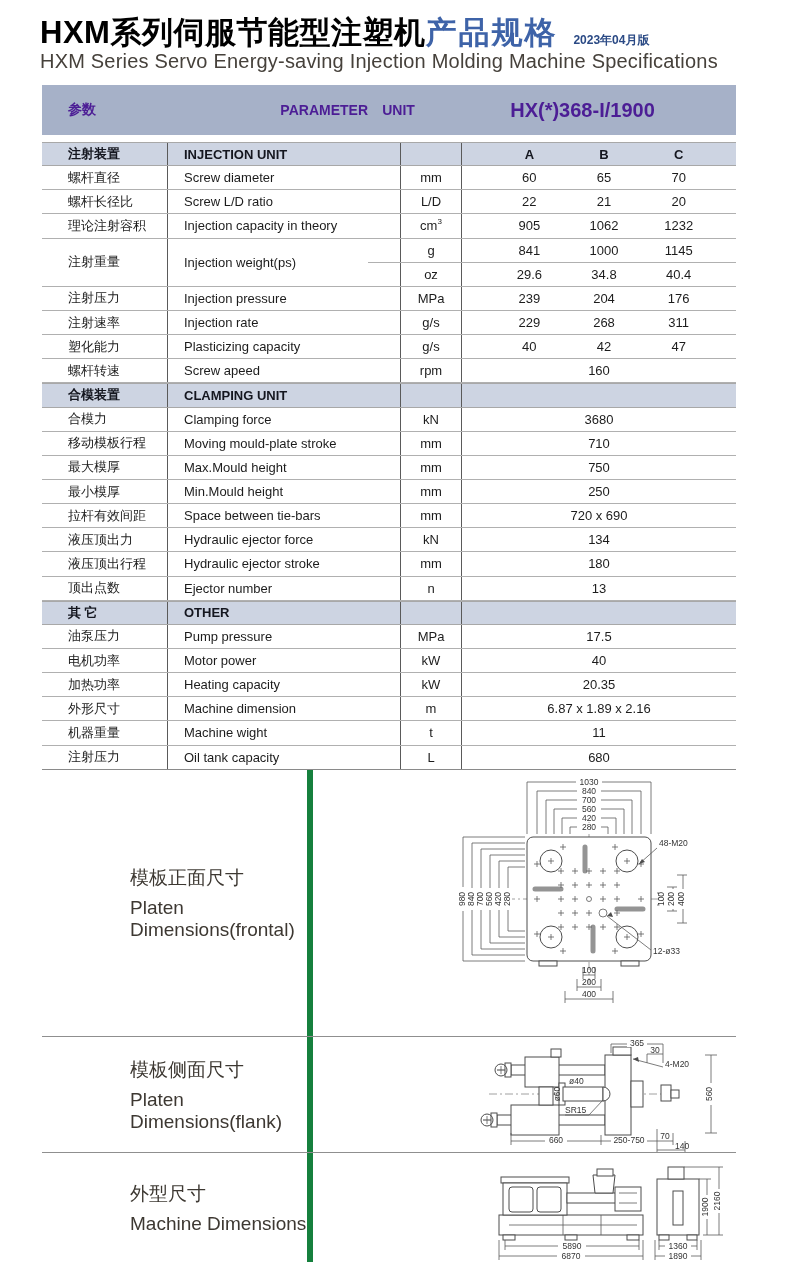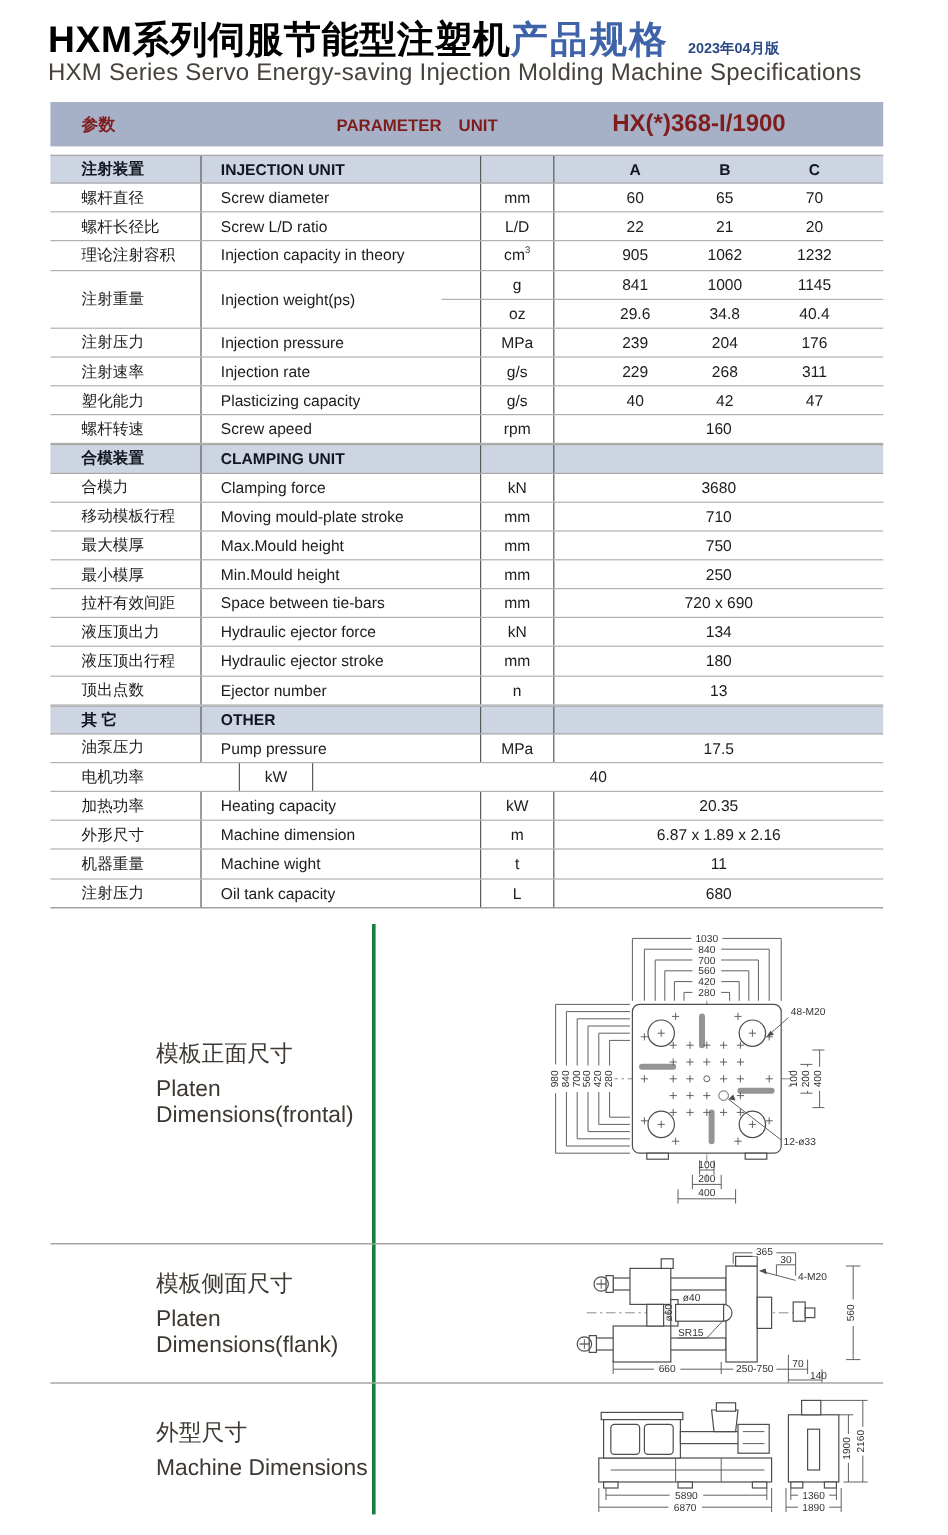--- a/index.html
+++ b/index.html
@@ -9,21 +9,21 @@
 
   
   .titlebar { position:absolute; left:40px; top:12px; display:flex; align-items:flex-end; }
   .title-main { font-size:31px; font-weight:bold; color:#000000; letter-spacing:0.5px; }
   .title-light { font-size:31px; font-weight:bold; color:#3e63a8; letter-spacing:2px; }
   .edition { font-size:12px; font-weight:bold; color:#2b4a85; margin-left:16px; padding-bottom:5px; }
   .subtitle { position:absolute; left:40px; top:50px; font-size:20px; color:#46413b; letter-spacing:0.2px; }
 
   
   .tbl { position:absolute; left:42px; top:85px; width:694px; }
-  .thead { display:flex; align-items:center; height:37px; background:#a6b1c8; color:#7f1d1d; }
+  .thead { display:flex; align-items:center; height:50px; background:#a6b1c8; color:#4c1d95; }
   .thead .h1 { width:125px; padding-left:26px; font-size:14px; font-weight:bold; }
   .thead .h2 { width:201px; padding-left:16px; font-size:14px; font-weight:bold;text-align:right; }
   .thead .h3 { width:61px; text-align:center; font-size:14px; font-weight:bold; }
   .thead .h4 { flex:1; text-align:center; font-size:20px; font-weight:bold; }
 
   .rows { margin-top:7px; }
   .row { display:flex; height:24.15px; border-bottom:1px solid #b0b0b0; font-size:13px; }
   .row.dbl { height:48.3px; }
   .row.last { border-bottom:1px solid #8a8a8a; }
   .c { display:flex; align-items:center; }
@@ -45,21 +45,21 @@
   .half.top { border-bottom:1px solid #b0b0b0; }
   .half .c3 { height:100%; }
   .half .c4v { flex:1; border-left:1px solid #5a5a5a; display:flex; align-items:center; }
 
   
   .figs { position:absolute; left:42px; top:770px; width:694px; }
   .figrow { display:flex; }
   .figrow.r1 { height:267px; border-bottom:1px solid #8f8f8f; }
   .figrow.r2 { height:116px; border-bottom:1px solid #8f8f8f; }
   .figrow.r3 { height:109px; }
-  .figlabel { width:271px; border-right:3px solid #15803d; display:flex; flex-direction:column;
+  .figlabel { width:271px; border-right:6px solid #15803d; display:flex; flex-direction:column;
               justify-content:center; padding-left:88px; color:#3d3832; }
   .figlabel .zh { font-size:19px; margin-bottom:6px; }
   .figlabel .en { font-size:19px; }
   .figcell { width:423px; position:relative; }
   svg { display:block; }
   svg text { font-family:"Liberation Sans", sans-serif; font-size:8.5px; fill:#333; }
   .ln { stroke:#4d4d4d; stroke-width:1; fill:none; }
   .thin { stroke:#5a5a5a; stroke-width:0.8; fill:none; }
   .dash { stroke:#888; stroke-width:0.8; fill:none; stroke-dasharray:8 3 2 3; }
   .slot { stroke:#949494; stroke-width:5; stroke-linecap:round; }
@@ -334,20 +334,21 @@
         <div class="c c2">Pump pressure</div>
         <div class="c c3">
             <span>MPa</span>
           </div>
         <div class="c4">
             <div class="valspan">17.5</div>
           </div>
       </div>
       <div class="row">
         <div class="c c1">电机功率</div>
+        <div class="c c2">Motor power</div>
         <div class="c c3">
             <span>kW</span>
           </div>
         <div class="c4">
             <div class="valspan">40</div>
           </div>
       </div>
       <div class="row">
         <div class="c c1">加热功率</div>
         <div class="c c2">Heating capacity</div>

